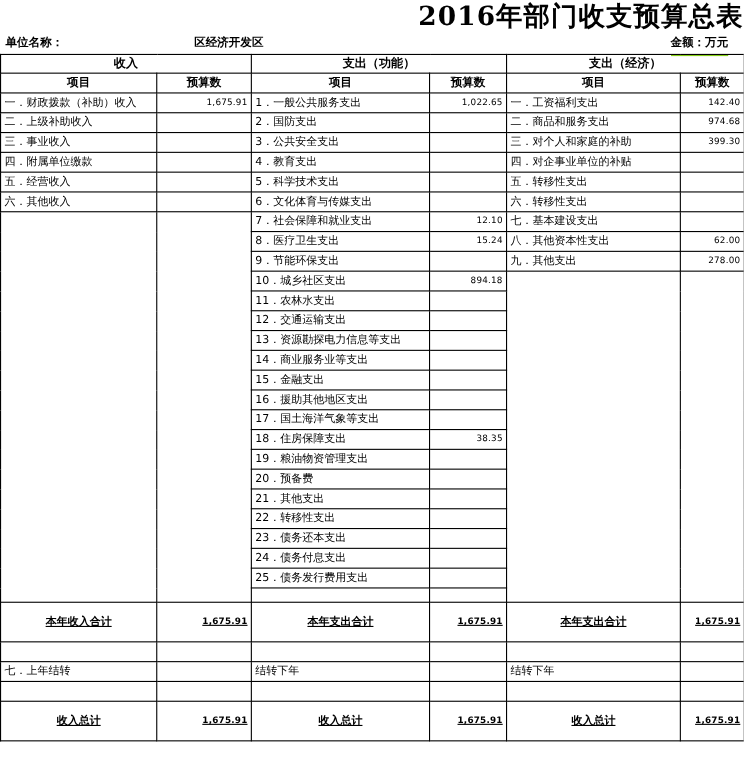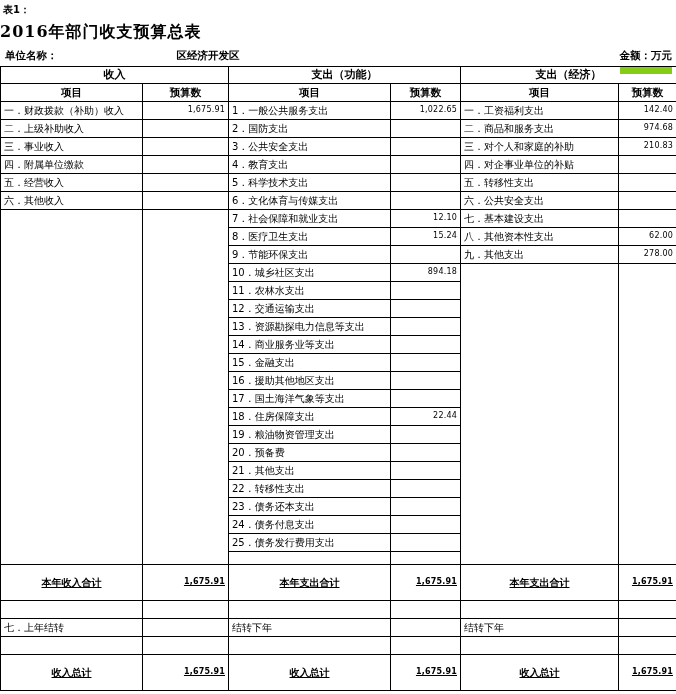--- a/index.html
+++ b/index.html
@@ -12,41 +12,41 @@
     overflow: hidden;
   }
   .page { position: relative; width: 676px; height: 694px; }
 
   .table-label {
     font-size: 10px;
     padding: 3px 0 0 3px;
     font-weight: bold;
   }
   .title {
-    text-align: left;
-    font-size: 16px;
+    text-align: right;
+    font-size: 24px;
     font-weight: bold;
     font-family: "DejaVu Serif", "Liberation Serif", serif;
     letter-spacing: 1px;
     margin-top: 3px;
     line-height: 24px;
   }
   .info-line {
     display: flex;
     font-size: 10.5px;
     font-weight: bold;
     margin: 5px 2px 2px 2px;
     height: 15px;
   }
   .unit-label { margin-left: 3px; }
   .unit-name  { margin-left: 108px; padding-left: 11px; }
   .amount-unit {
     margin-left: auto;
-    margin-right: 2px;
-    border-bottom: 7px solid #84cc16;
+    margin-right: 12px;
+    border-bottom: 1px solid #84cc16;
     padding-bottom: 18px;
   }
 
   table.budget {
     border-collapse: collapse;
     table-layout: fixed;
     width: 676px;
     margin-top: 1px;
   }
   .budget td, .budget th {
@@ -85,21 +85,20 @@
     margin-top: 13px;
     padding-left: 3px;
     letter-spacing: 0.3px;
   }
 </style>
 </head>
 <body>
 
 <div class="page">
 
-  <div class="table-label">表1：</div>
 
   <div class="title">2016年部门收支预算总表</div>
 
   <div class="info-line">
     <span class="unit-label">单位名称：</span>
     <span class="unit-name">区经济开发区</span>
     <span class="amount-unit">金额：万元</span>
   </div>
 
   <table class="budget">
@@ -142,21 +141,21 @@
           <td class="num"></td>
           <td class="lbl">二．商品和服务支出</td>
           <td class="num">974.68</td>
         </tr>
         <tr class="data-row">
           <td class="lbl">三．事业收入</td>
           <td class="num"></td>
           <td class="lbl">3．公共安全支出</td>
           <td class="num"></td>
           <td class="lbl">三．对个人和家庭的补助</td>
-          <td class="num">210.83</td>
+          <td class="num">399.30</td>
         </tr>
         <tr class="data-row">
           <td class="lbl">四．附属单位缴款</td>
           <td class="num"></td>
           <td class="lbl">4．教育支出</td>
           <td class="num"></td>
           <td class="lbl">四．对企事业单位的补贴</td>
           <td class="num"></td>
         </tr>
         <tr class="data-row">
@@ -165,21 +164,21 @@
           <td class="lbl">5．科学技术支出</td>
           <td class="num"></td>
           <td class="lbl">五．转移性支出</td>
           <td class="num"></td>
         </tr>
         <tr class="data-row">
           <td class="lbl">六．其他收入</td>
           <td class="num"></td>
           <td class="lbl">6．文化体育与传媒支出</td>
           <td class="num"></td>
-          <td class="lbl">六．公共安全支出</td>
+          <td class="lbl">六．转移性支出</td>
           <td class="num"></td>
         </tr>
         <tr class="data-row">
           <td class="lbl" rowspan="20"></td>
           <td class="num" rowspan="20"></td>
           <td class="lbl">7．社会保障和就业支出</td>
           <td class="num">12.10</td>
           <td class="lbl">七．基本建设支出</td>
           <td class="num"></td>
         </tr>
@@ -224,21 +223,21 @@
         <tr class="data-row">
           <td class="lbl">16．援助其他地区支出</td>
           <td class="num"></td>
         </tr>
         <tr class="data-row">
           <td class="lbl">17．国土海洋气象等支出</td>
           <td class="num"></td>
         </tr>
         <tr class="data-row">
           <td class="lbl">18．住房保障支出</td>
-          <td class="num">22.44</td>
+          <td class="num">38.35</td>
         </tr>
         <tr class="data-row">
           <td class="lbl">19．粮油物资管理支出</td>
           <td class="num"></td>
         </tr>
         <tr class="data-row">
           <td class="lbl">20．预备费</td>
           <td class="num"></td>
         </tr>
         <tr class="data-row">

